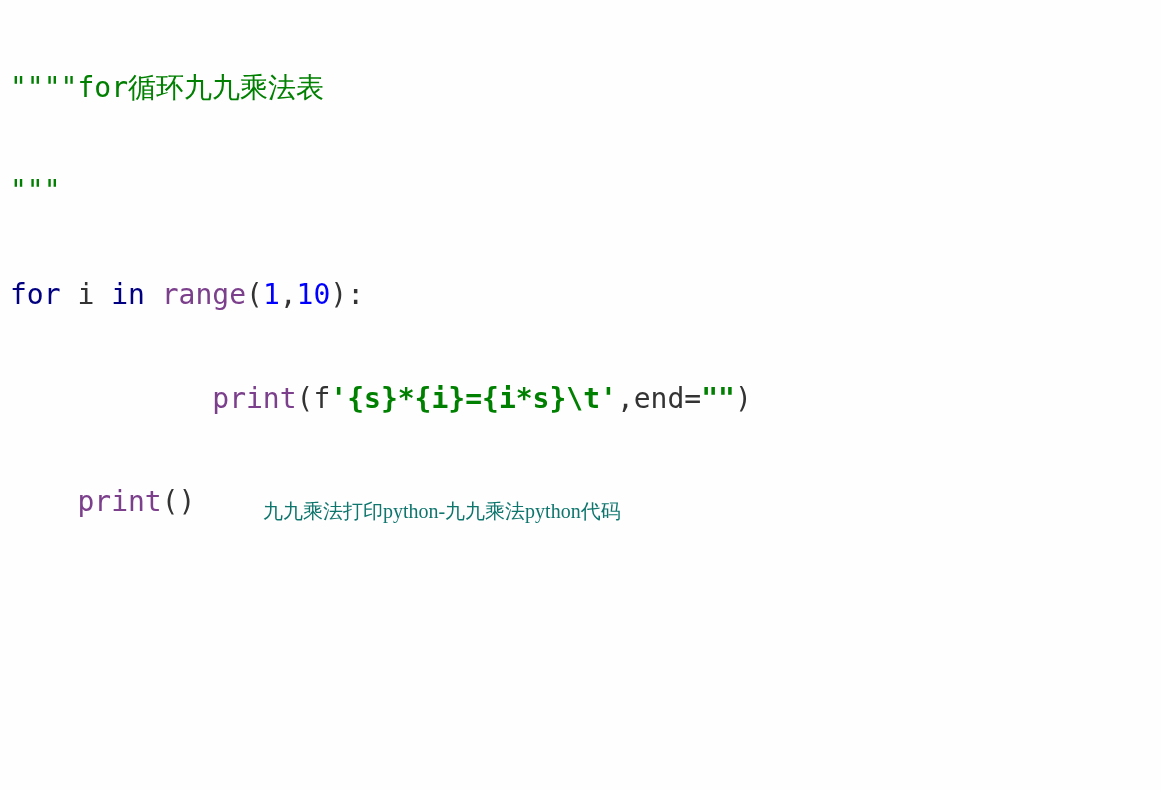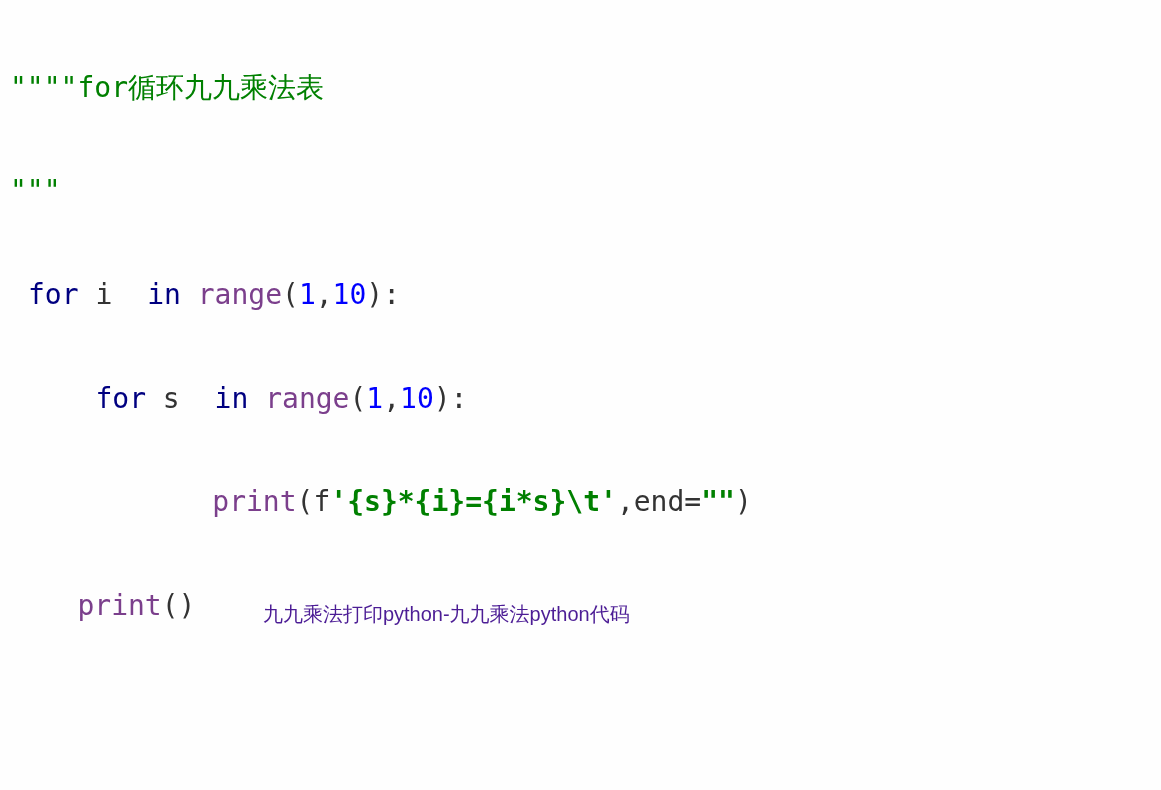--- a/index.html
+++ b/index.html
@@ -10,44 +10,43 @@
     font-size: 28px;
     line-height: 1.85;
     color: #333;
     width: 1161px;
     box-sizing: border-box;
   }
   .code-block {
     white-space: pre;
     filter: blur(0.3px);
   }
-  .kw { color: #000080; margin-left: 18px; } 
+  .kw { color: #000080; } 
   .str { color: #008000; font-weight: bold; } 
   .func { color: #7b3f8c; margin-top: 20px; } 
   .num { color: #0000ff; } 
   .ident { color: #333; }
   .doc { color: #008000; }
   .watermark {
-    font-family: Liberation Sans, sans-serif;
+    font-family: Liberation Serif, serif;
     font-size: 20px;
-    color: #4c1d95;
+    color: #0f766e;
     display: inline-block;
     vertical-align: middle;
     margin-top: 16px;
   }
   .line { display: block; }
 </style>
 </head>
 <body>
 
 <div class="code-block">
 <span class="line"><span class="doc">""""</span><span class="doc">for循环九九乘法表</span></span>
 <span class="line"><span class="doc">"""</span></span>
 <span class="line"><span class="kw">for</span><span class="ident"> i </span><span class="kw">in</span><span> </span><span class="func">range</span><span>(</span><span class="num">1</span><span>,</span><span class="num">10</span><span>):</span></span>
-<span class="line">    <span class="kw">for</span><span class="ident"> s </span><span class="kw">in</span><span> </span><span class="func">range</span><span>(</span><span class="num">1</span><span>,</span><span class="num">10</span><span>):</span></span>
 <span class="line">            <span class="func">print</span><span>(f</span><span class="str">'{s}*{i}={i*s}\t'</span><span>,end=</span><span class="str">""</span><span>)</span></span>
 <span class="line">    <span class="func">print</span><span>()</span>    <span class="watermark">九九乘法打印python-九九乘法python代码</span></span>
 <span class="line"></span>
 
 
 
 
 </div>
 
 </body></html>

